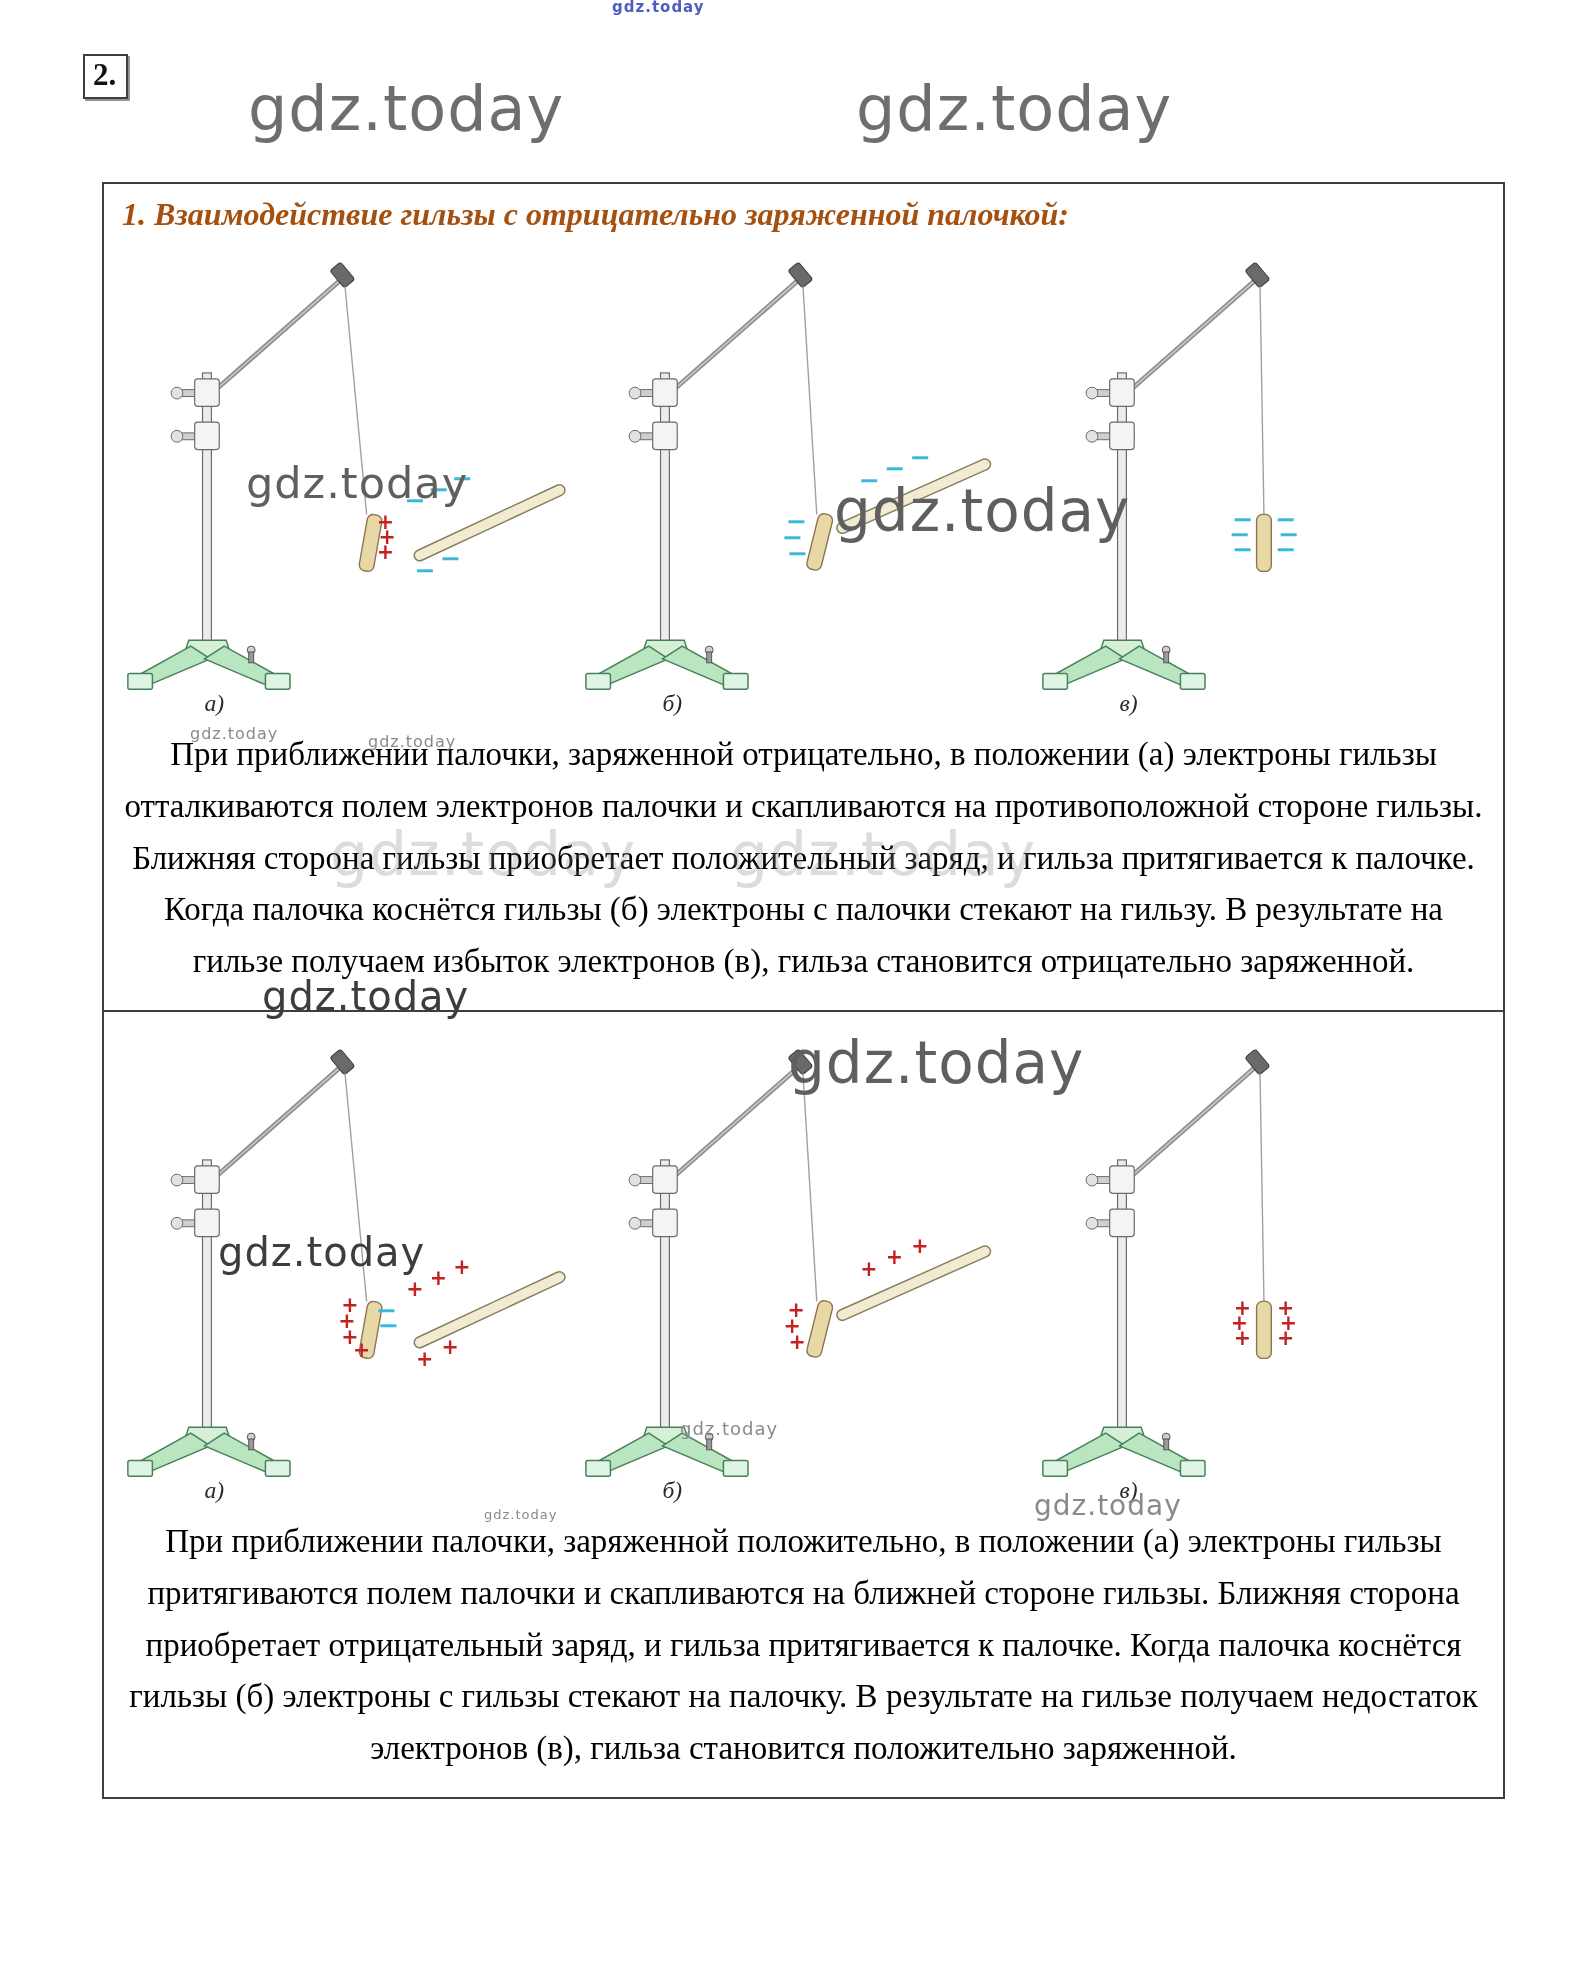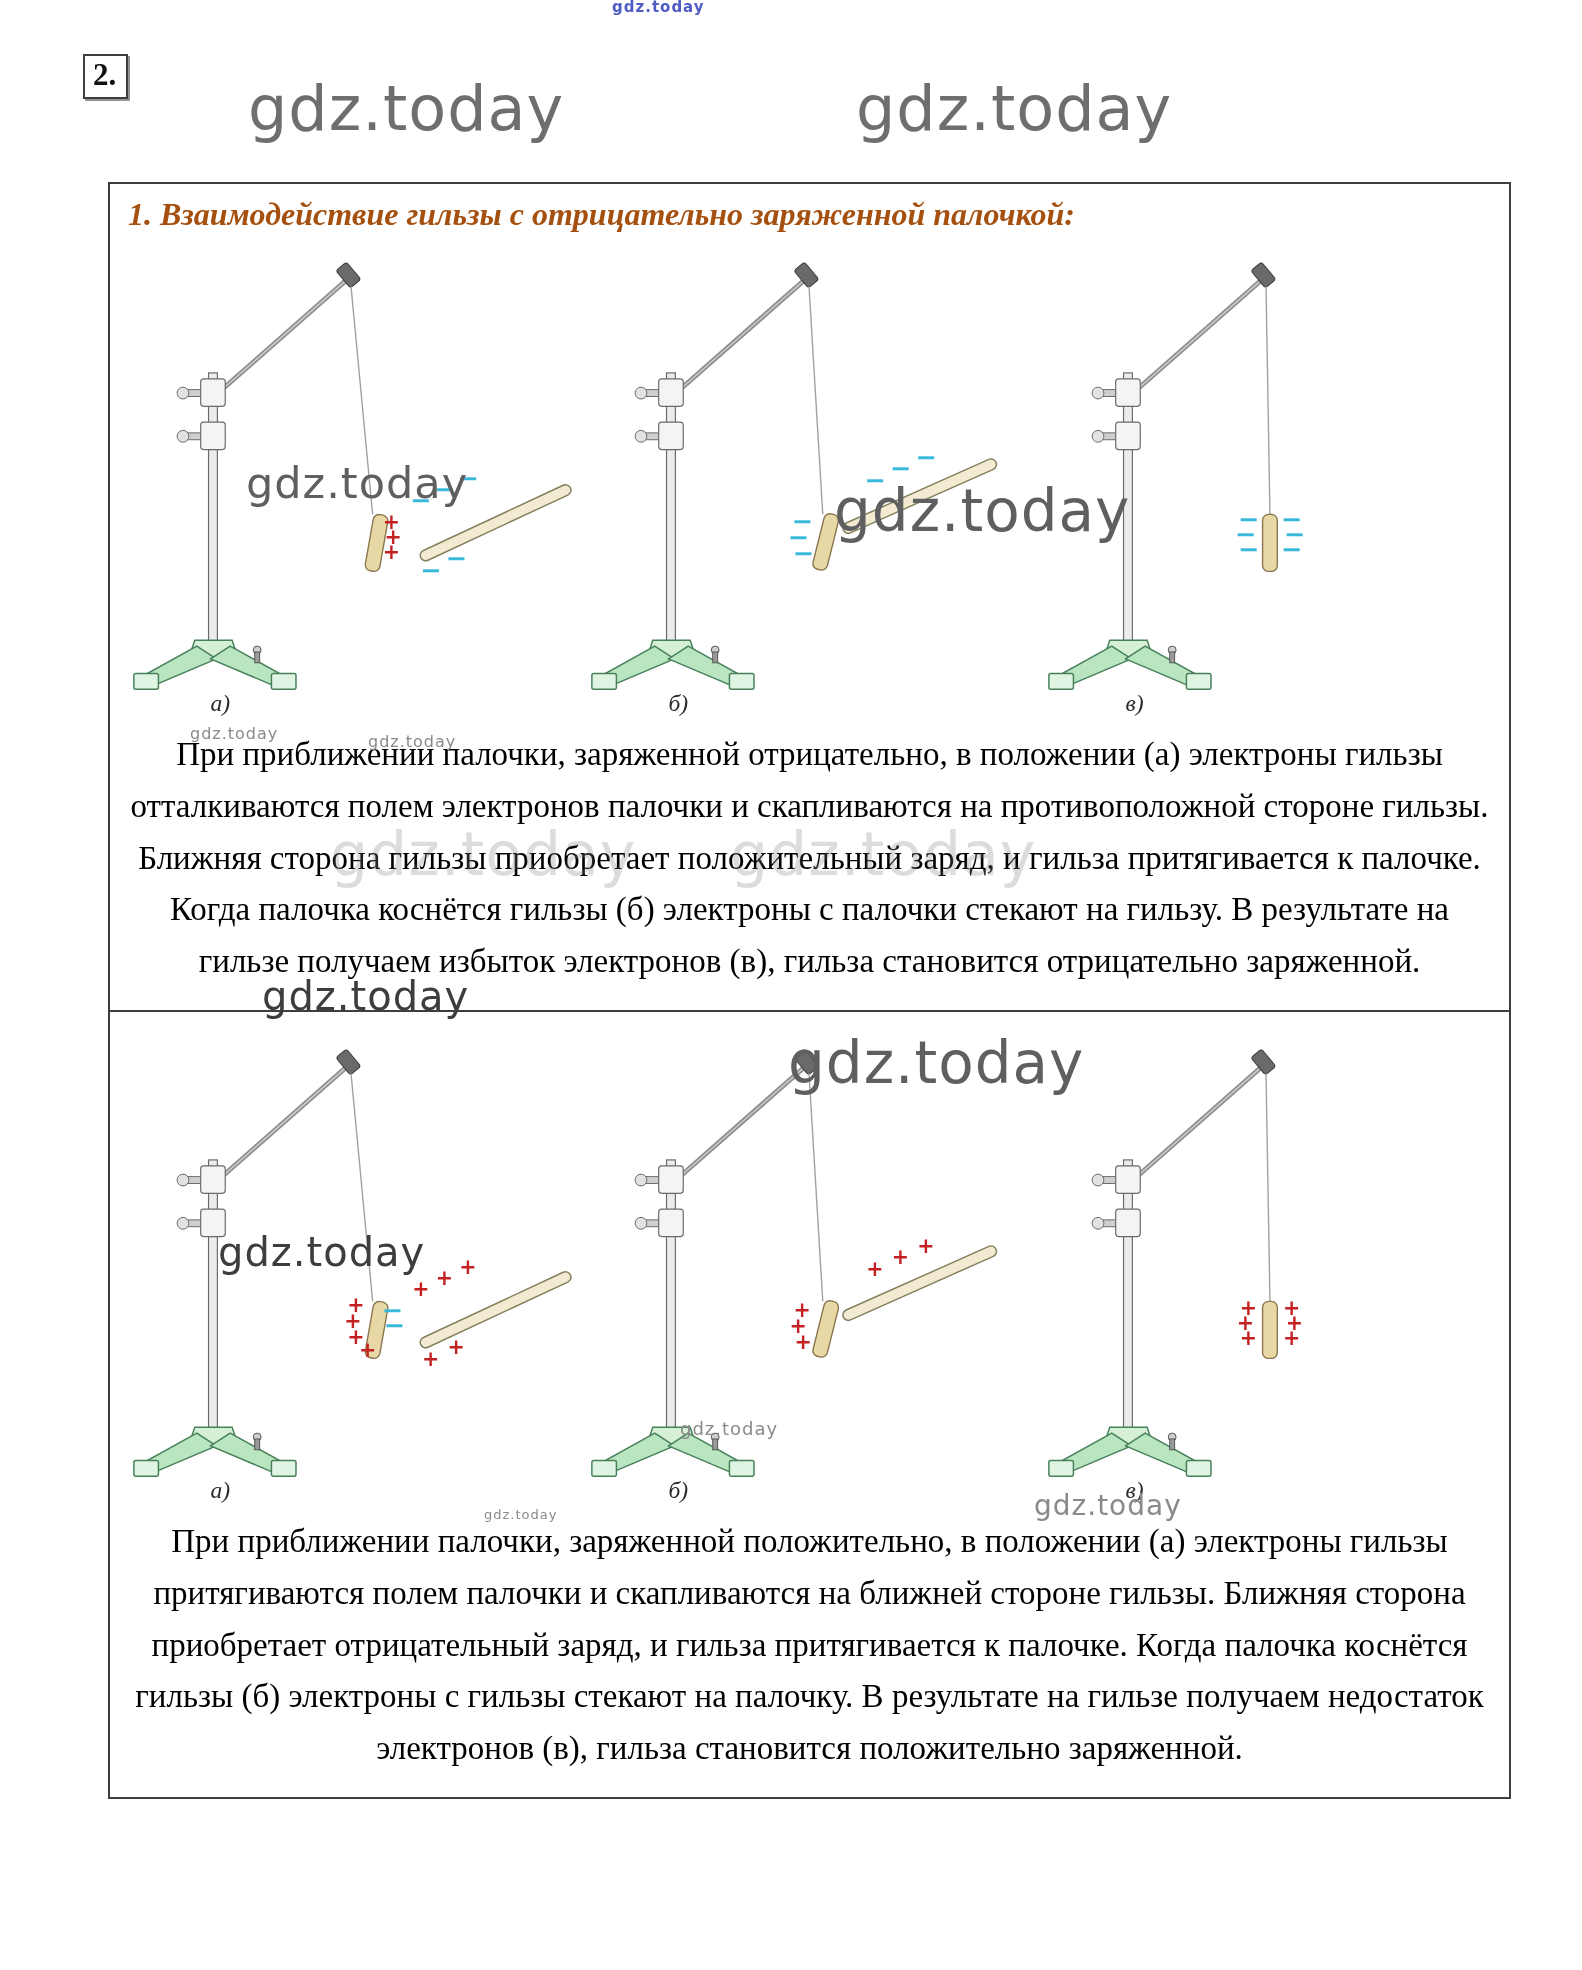--- a/index.html
+++ b/index.html
@@ -21,21 +21,21 @@
   }
   .problem-number {
     position:absolute; left:83px; top:54px; z-index:3;
     border:2px solid #3e3e3e;
     background:#fff;
     padding:1px 10px 4px 8px;
     font-weight:bold; font-size:31px; color:#111;
     box-shadow:2px 2px 0 rgba(60,60,60,0.55);
   }
   .content {
-    position:absolute; left:108px; top:182px; width:1403px; z-index:1;
+    position:absolute; left:102px; top:182px; width:1403px; z-index:1;
   }
   .box {
     border:2px solid #3e3e3e;
     padding:8px 16px 12px 16px;
     background:#fff;
   }
   .box.second { border-top:none; }
   .section-heading {
     font-family:"Liberation Serif", serif;
     font-size:32px; font-style:italic; font-weight:bold;

